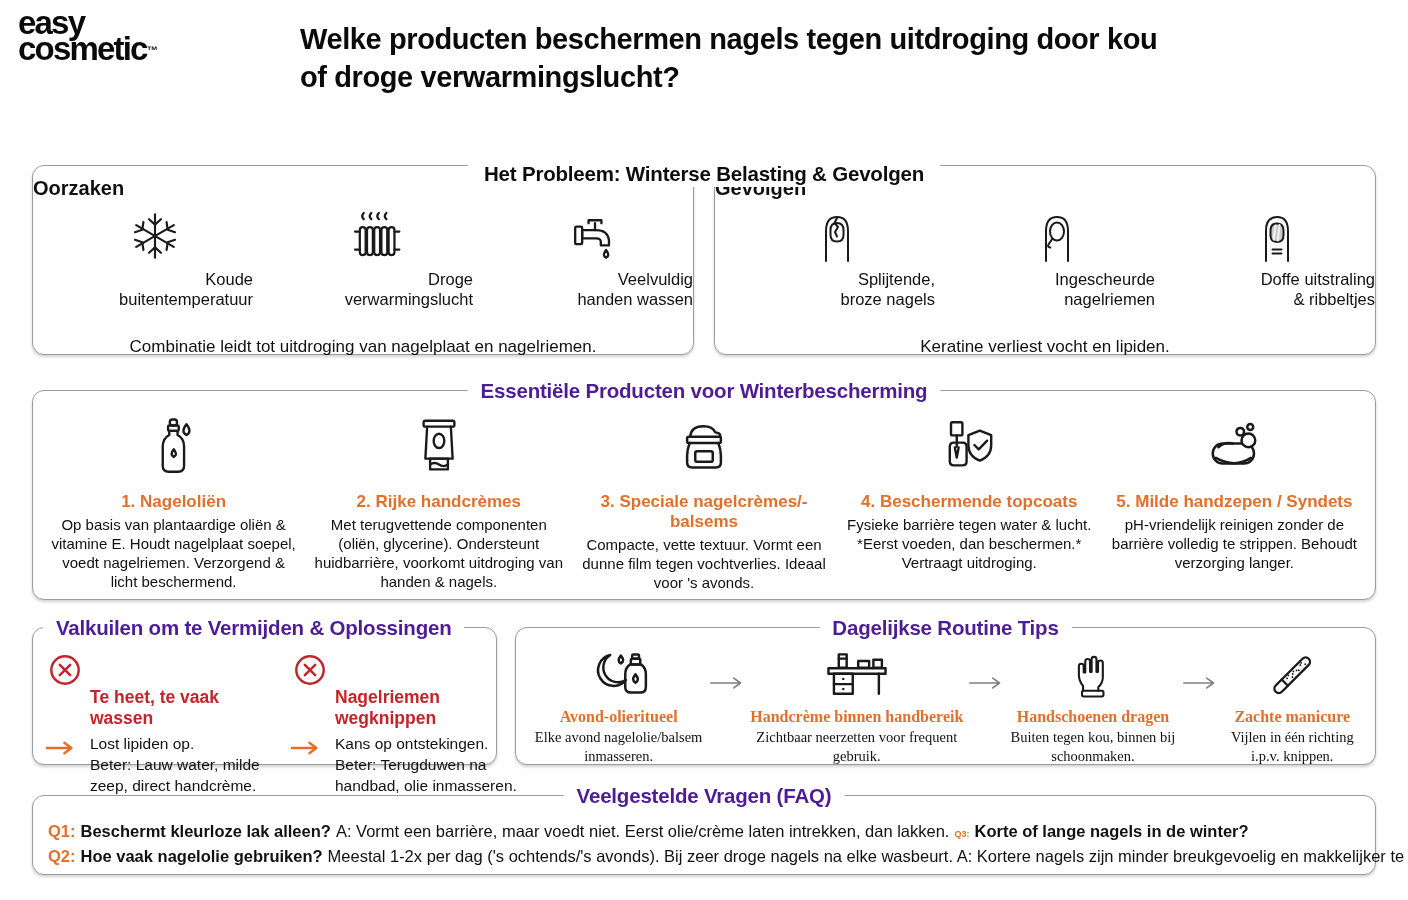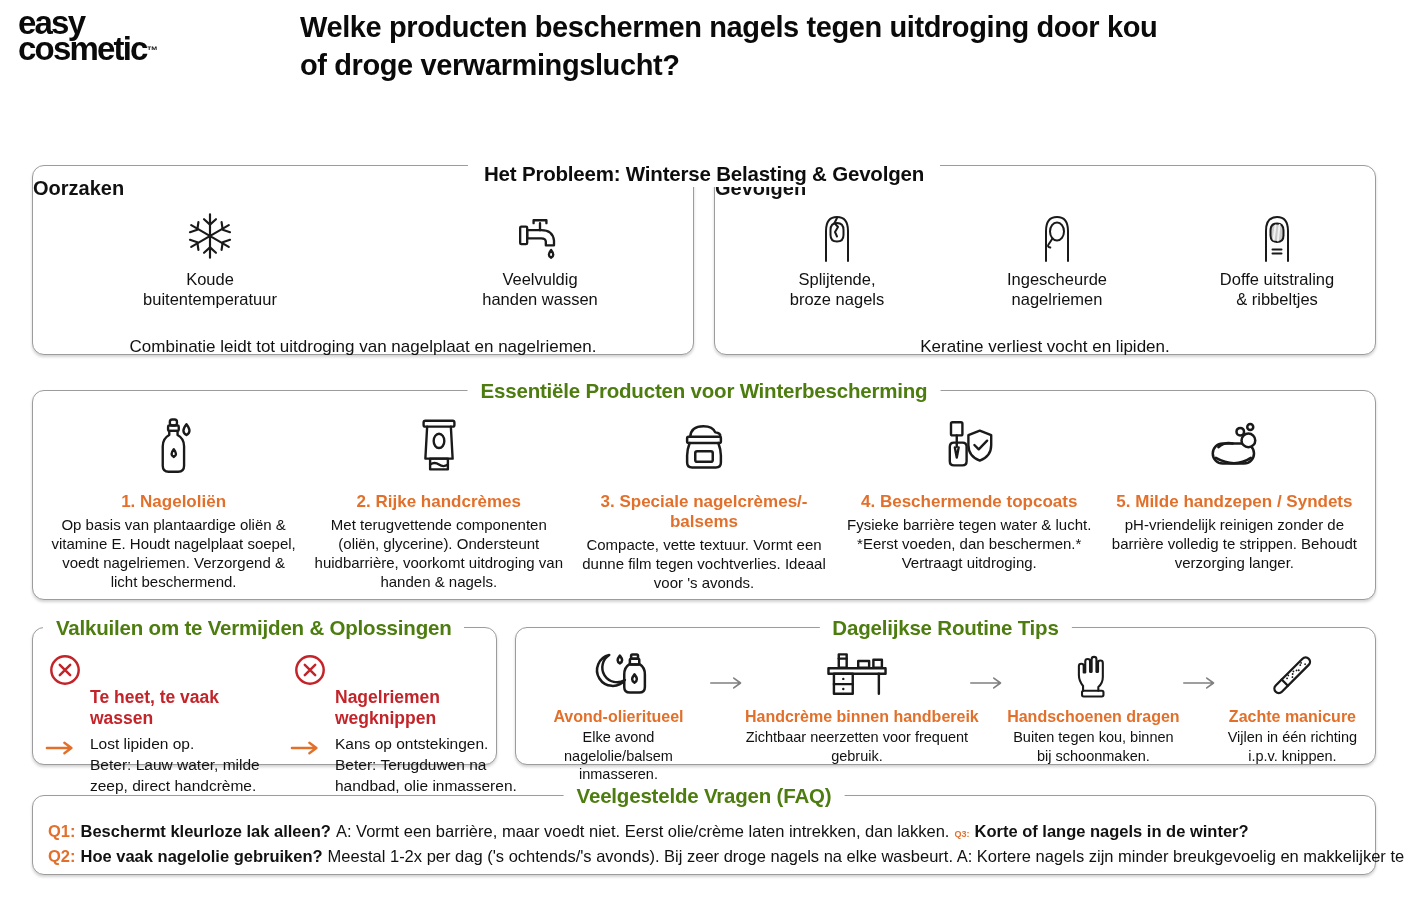--- a/index.html
+++ b/index.html
@@ -2,57 +2,57 @@
 <html><head>
 <meta charset="utf-8">
 <style>
   html,body{margin:0;padding:0;background:#fff;}
   #page{position:relative;width:1408px;height:900px;background:#fff;overflow:hidden;
         font-family:"Liberation Sans",sans-serif;color:#111;}
   
   #logo{position:absolute;left:18px;top:10px;font-weight:bold;font-size:33px;line-height:26px;
         letter-spacing:-1.8px;color:#0a0a0a;}
   #logo .tm{font-size:11px;letter-spacing:0;vertical-align:6px;}
-  #page-title{position:absolute;left:300px;top:8px;width:1000px;font-weight:bold;
+  #page-title{position:absolute;left:300px;top:20px;width:1000px;font-weight:bold;
         font-size:29px;line-height:38px;letter-spacing:-.4px;color:#0a0a0a;}
   
   .section{position:absolute;left:32px;right:32px;}
   .wrap-title{position:absolute;top:8px;left:50%;transform:translateX(-50%);background:#fff;
         padding:0 16px;font-weight:bold;font-size:20.5px;line-height:27px;white-space:nowrap;
         letter-spacing:-.2px;z-index:3;color:#0d0d0d;}
   .panel{position:absolute;top:13px;bottom:0;border:1.5px solid #9c9c9c;border-radius:12px;
         background:#fff;box-shadow:0 2px 3px rgba(0,0,0,.18);}
   .ptitle{position:absolute;top:-14px;background:#fff;padding:0 13px;font-weight:bold;
-        font-size:20.5px;line-height:27px;white-space:nowrap;letter-spacing:-.2px;z-index:3;color:#4d7c0f;}
+        font-size:20.5px;line-height:27px;white-space:nowrap;letter-spacing:-.2px;z-index:3;color:#4c1d95;}
   .center{left:50%;transform:translateX(-50%);}
   .atleft{left:10px;}
   .pre{white-space:pre-line;}
   
   .phead{margin-top:11px;text-align:left;font-weight:bold;font-size:20px;}
   .icorow{display:flex;margin-top:5px;}
-  .cell{flex:1;text-align:center;margin-left:24px;}
+  .cell{flex:1;text-align:right;margin-left:24px;}
   .icbox{height:62px;display:flex;align-items:center;justify-content:center;}
   .cell-label{margin-top:3px;font-size:16.5px;line-height:1.2;}
   .pfoot{text-align:center;font-size:17px;margin-top:27px;}
   
   .prodrow{display:flex;padding:20px 8px 0;}
   .prod{flex:1;text-align:center;padding:0 7px;}
   .prod .icbox{height:74px;}
   .prod-title{margin-top:7px;font-size:17px;font-weight:bold;color:#e2702b;}
   .prod-text{margin-top:3px;font-size:15px;line-height:1.27;}
   
   .pitrow{display:flex;padding:22px 8px 0 12px;}
   .pit{flex:1;position:relative;padding-left:45px;}
   .pit-x{position:absolute;left:3px;top:3px;}
   .pit-arrow{position:absolute;left:0;top:90px;}
   .pit-title{font-size:17.5px;line-height:1.2;font-weight:bold;color:#c3242a;margin-top:37px;}
   .pit-prob{margin-top:5px;font-size:15.5px;line-height:1.35;}
   .pit-sol{font-size:15.5px;line-height:1.35;width:200px;}
   
-  .routrow{display:flex;justify-content:space-between;align-items:flex-start;padding:19px 8px 0 12px;}
+  .routrow{display:flex;justify-content:space-between;align-items:flex-start;padding:19px 8px 0 12px;font-family:Liberation Serif, serif;}
   .step{text-align:center;}
   .step .icbox{height:56px;}
   .step-title{margin-top:5px;font-size:16px;font-weight:bold;color:#e2702b;white-space:nowrap;}
   .step-text{margin-top:2px;font-size:14.5px;line-height:1.28;}
   .garr{margin-top:28px;flex:none;}
   
   .faqbody{padding:25px 15px 0;}
   .faq-line{font-size:16.5px;line-height:21.5px;white-space:nowrap;}
   .faq-line > span{margin-right:5px;}
   .q-label{color:#e2702b;font-weight:bold;}
@@ -87,20 +87,35 @@
         <div class="cell">
           <div class="icbox">
             <svg class="ln" width="52" height="52" viewBox="0 0 48 48">
               <path d="M24 4v40M6.7 14l34.6 20M41.3 14 6.7 34"></path>
               <path d="M18.5 8.5 24 13.5l5.5-5M18.5 39.5 24 34.5l5.5 5"></path>
               <path d="M5.5 20.5l6.8-2.3 1-7M42.5 20.5l-6.8-2.3-1-7M5.5 27.5l6.8 2.3 1 7M42.5 27.5l-6.8 2.3-1 7"></path>
             </svg>
           </div>
           <div class="cell-label pre">Koude
 buitentemperatuur</div>
+        </div>
+        <div class="cell">
+          <div class="icbox">
+            <svg class="ln" width="54" height="54" viewBox="0 0 48 48">
+              <path d="M14 3.5c-1.8 1.8-1.8 3.7 0 5.5M20.7 3.5c-1.8 1.8-1.8 3.7 0 5.5M27.4 3.5c-1.8 1.8-1.8 3.7 0 5.5M34.1 3.5c-1.8 1.8-1.8 3.7 0 5.5"></path>
+              <rect x="10.5" y="16" width="5.2" height="25" rx="2.6"></rect>
+              <rect x="16.9" y="16" width="5.2" height="25" rx="2.6"></rect>
+              <rect x="23.3" y="16" width="5.2" height="25" rx="2.6"></rect>
+              <rect x="29.7" y="16" width="5.2" height="25" rx="2.6"></rect>
+              <rect x="36.1" y="16" width="5.2" height="25" rx="2.6"></rect>
+              <path d="M10.5 20H6.2M41.3 20h4.3M10.5 36H6.2M41.3 36h4.3"></path>
+            </svg>
+          </div>
+          <div class="cell-label pre">Droge
+verwarmingslucht</div>
         </div>
         <div class="cell">
           <div class="icbox">
             <svg class="ln" width="56" height="56" viewBox="0 0 48 48">
               <rect x="7" y="16" width="6" height="15" rx="1"></rect>
               <path d="M13 19h12q10 0 11 9v4h-7v-3q0-3-4-3H13z"></path>
               <path d="M24 19v-6M18.5 10.5h11M18.5 10.5v2.5M29.5 10.5v2.5"></path>
               <path d="M33.5 36c2.5 3.2 2.5 5.2 0 6.6-2.5-1.4-2.5-3.4 0-6.6z"></path>
             </svg>
           </div>

